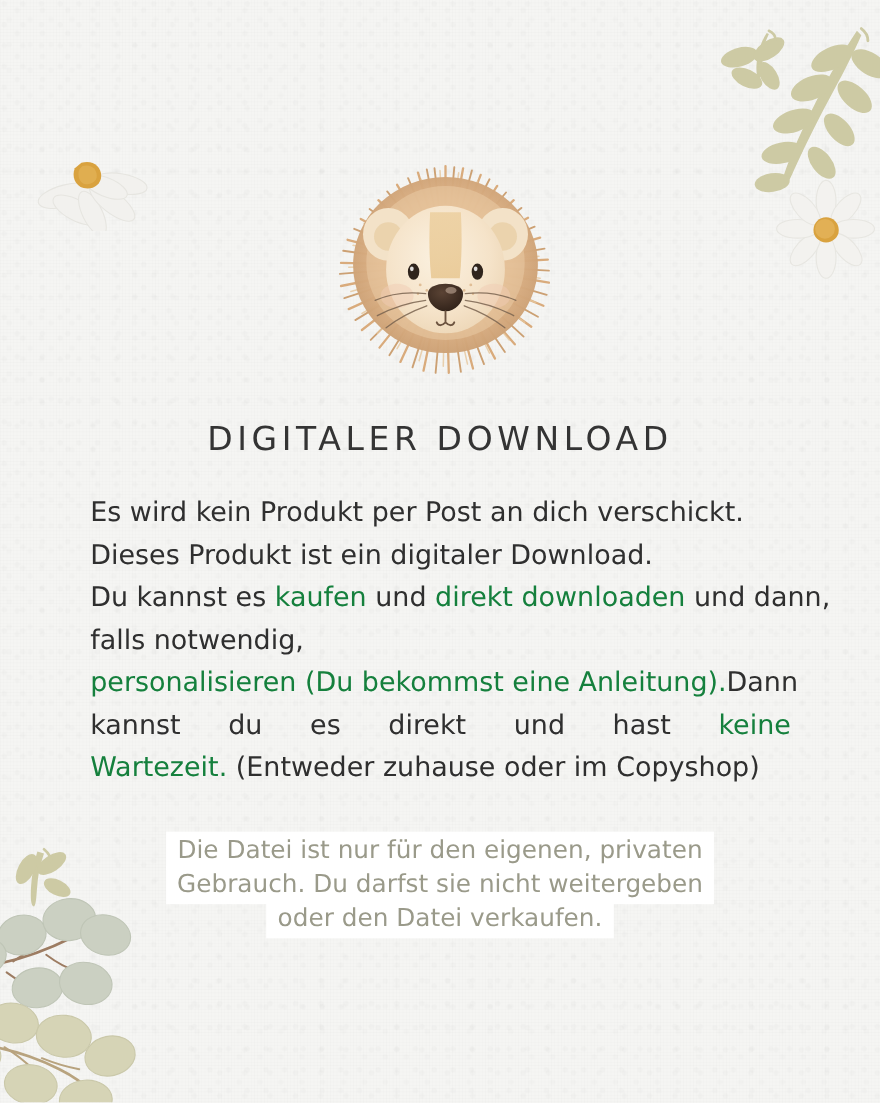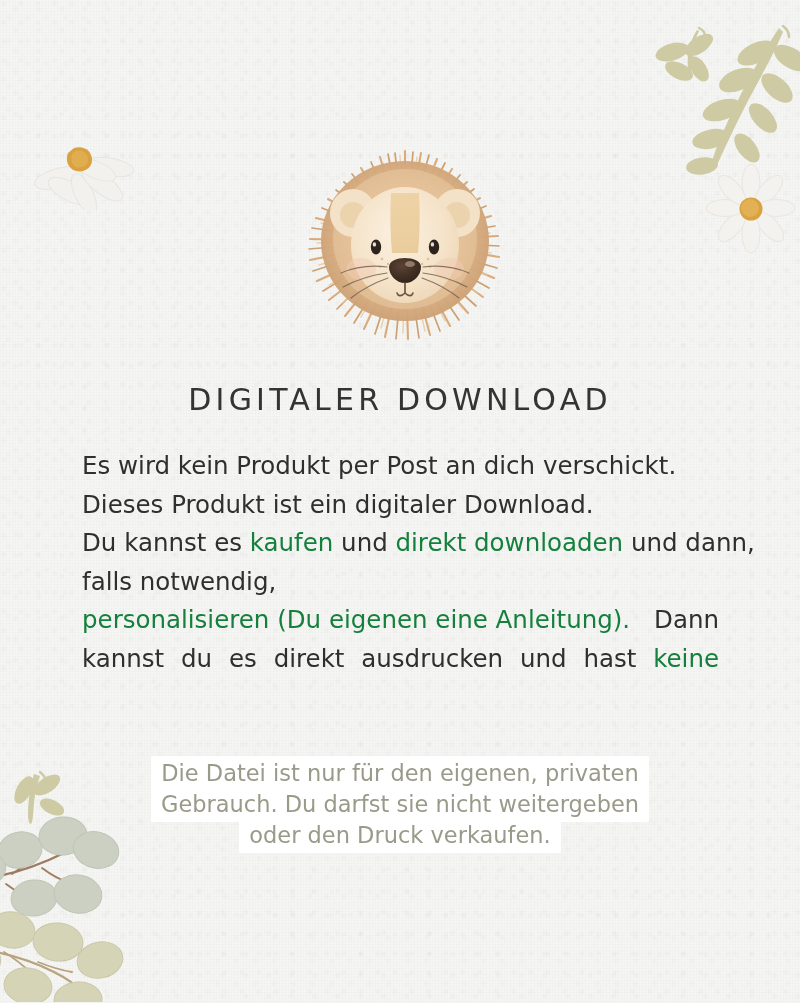--- a/index.html
+++ b/index.html
@@ -381,40 +381,42 @@
     <div class="line">
       <span>Dieses Produkt ist ein digitaler Download.</span>
     </div>
     <div class="line">
       <span>Du kannst es </span><span class="sage">kaufen</span><span> und </span><span class="sage">direkt downloaden</span><span> und dann,</span>
     </div>
     <div class="line just">
       <span>falls notwendig,</span>
     </div>
     <div class="line just">
-      <span class="sage">personalisieren (Du eigenen eine Anleitung).</span>
+      <span class="sage">personalisieren (Du bekommst eine Anleitung).</span>
         <span>Dann</span>
     </div>
     <div class="line just">
       <span>kannst</span>
         <span>du</span>
         <span>es</span>
         <span>direkt</span>
-        <span>ausdrucken</span>
         <span>und</span>
         <span>hast</span>
         <span class="sage">keine</span>
+    </div>
+    <div class="line">
+      <span class="sage">Wartezeit.</span><span> (Entweder zuhause oder im Copyshop)</span>
     </div>
   </div>
 
   <div id="footer-note">
     <span class="fline">
       <span>Die Datei ist nur für den eigenen, privaten</span>
     </span>
     <span class="fline">
       <span>Gebrauch. Du darfst sie nicht weitergeben</span>
     </span>
     <span class="fline">
-      <span>oder den Druck verkaufen.</span>
+      <span>oder den Datei verkaufen.</span>
     </span>
   </div>
 
 </div>
 
 </body></html>

